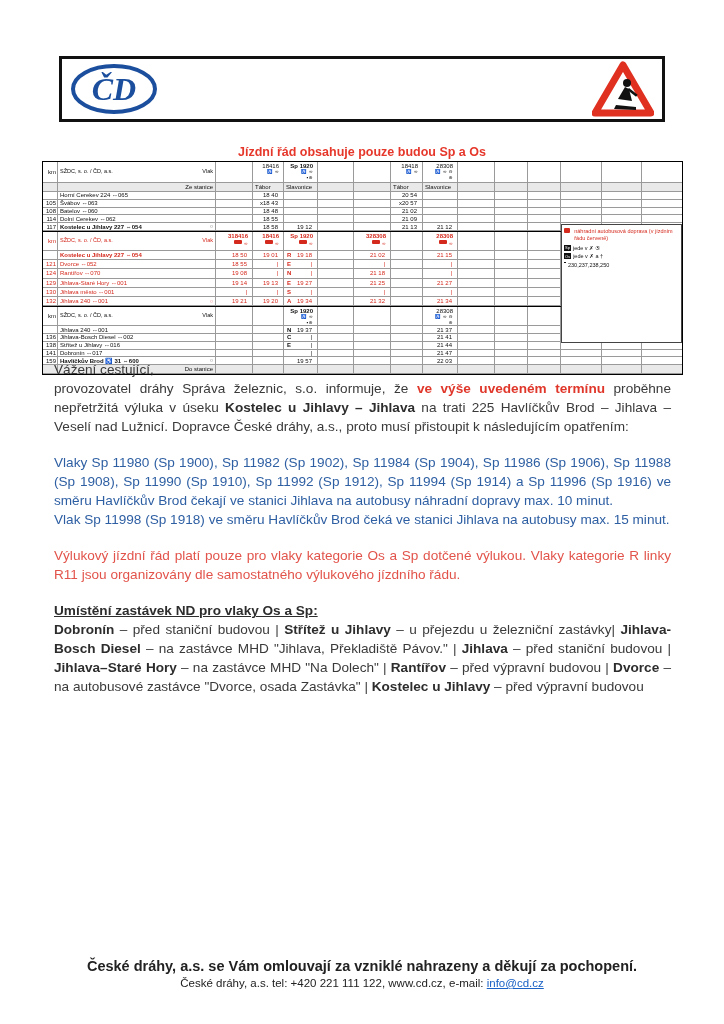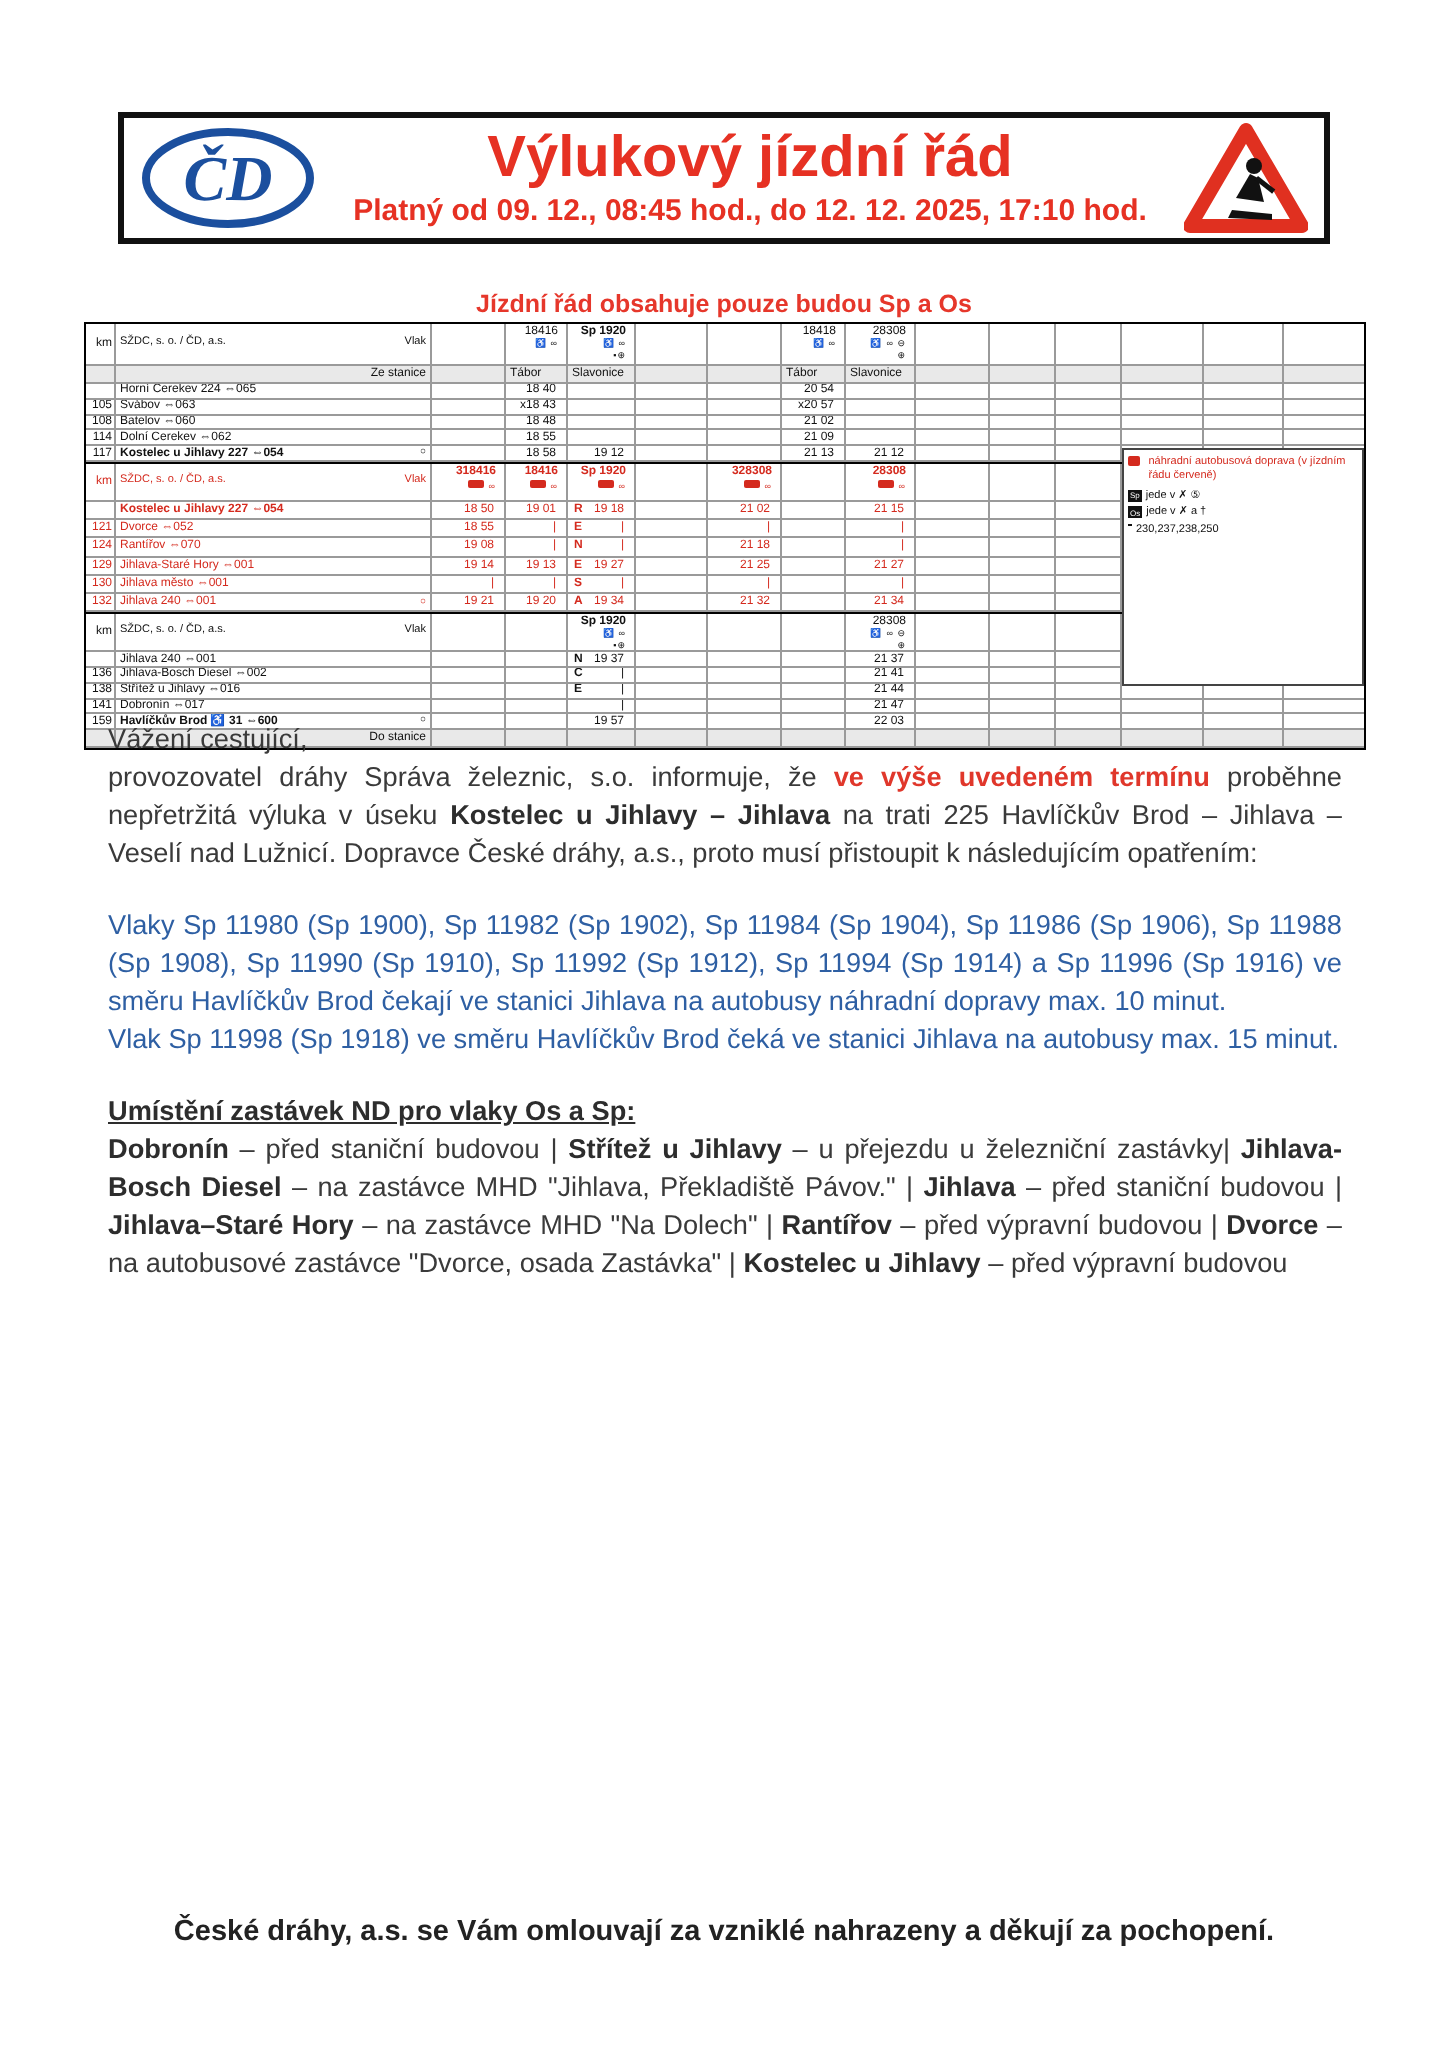--- a/index.html
+++ b/index.html
@@ -69,24 +69,20 @@
 </head>
 <body>
 
 <div class="page">
 
   <div class="hbox">
     <svg width="88" height="52" viewBox="0 0 88 52">
       <ellipse cx="44" cy="26" rx="41" ry="23" fill="none" stroke="#1b4f9e" stroke-width="4"></ellipse>
       <text x="44" y="37" text-anchor="middle" font-family="Liberation Serif, serif" font-size="32" font-weight="bold" font-style="italic" fill="#1b4f9e">ČD</text>
     </svg>
-    <div class="hmid">
-      <div class="htitle">Výlukový jízdní řád</div>
-      <div class="hsub">Platný od 09. 12., 08:45 hod., do 12. 12. 2025, 17:10 hod.</div>
-    </div>
     <svg width="62" height="56" viewBox="0 0 62 56">
       <polygon points="31,4 59,52 3,52" fill="#ffffff" stroke="#e03020" stroke-width="7" stroke-linejoin="round"></polygon>
       <circle cx="35" cy="22" r="4" fill="#111"></circle>
       <path d="M33 26 L26 38 L40 40 L37 28 Z" fill="#111"></path>
       <rect x="37" y="27" width="11" height="2.6" transform="rotate(38 37 27)" fill="#111"></rect>
       <path d="M24 44 L44 46 L44 49 L22 48 Z" fill="#111"></path>
     </svg>
   </div>
 
   <div class="rednote">Jízdní řád obsahuje pouze budou Sp a Os</div>
@@ -589,19 +585,23 @@
         <div class="legrow">
           <div class="badge"></div>
           <div class="">230,237,238,250</div>
         </div>
       </div>
     </div>
 
   <div id="paras">
       <p class="para"><span class="sg-plain">Vážení cestující,</span><br><span class="sg-plain">provozovatel dráhy Správa železnic, s.o. informuje, že </span><span class="sg-redbold">ve výše uvedeném termínu</span><span class="sg-plain"> proběhne nepřetržitá výluka v úseku </span><span class="sg-bold">Kostelec u Jihlavy – Jihlava</span><span class="sg-plain"> na trati 225 Havlíčkův Brod – Jihlava – Veselí nad Lužnicí. Dopravce České dráhy, a.s., proto musí přistoupit k následujícím opatřením:</span></p>
       <p class="para"><span class="sg-blue">Vlaky Sp 11980 (Sp 1900), Sp 11982 (Sp 1902), Sp 11984 (Sp 1904), Sp 11986 (Sp 1906), Sp 11988 (Sp 1908), Sp 11990 (Sp 1910), Sp 11992 (Sp 1912), Sp 11994 (Sp 1914) a Sp 11996 (Sp 1916) ve směru Havlíčkův Brod čekají ve stanici Jihlava na autobusy náhradní dopravy max. 10 minut.</span><br><span class="sg-blue">Vlak Sp 11998 (Sp 1918) ve směru Havlíčkův Brod čeká ve stanici Jihlava na autobusy max. 15 minut.</span></p>
+      <p class="para"><span class="sg-red">Výlukový jízdní řád platí pouze pro vlaky kategorie Os a Sp dotčené výlukou. Vlaky kategorie R linky R11 jsou organizovány dle samostatného výlukového jízdního řádu.</span></p>
       <p class="para"><span class="sg-heading">Umístění zastávek ND pro vlaky Os a Sp:</span><br><span class="sg-bold">Dobronín</span><span class="sg-plain"> – před staniční budovou | </span><span class="sg-bold">Střítež u Jihlavy</span><span class="sg-plain"> – u přejezdu u železniční zastávky| </span><span class="sg-bold">Jihlava-Bosch Diesel</span><span class="sg-plain"> – na zastávce MHD "Jihlava, Překladiště Pávov." | </span><span class="sg-bold">Jihlava</span><span class="sg-plain"> – před staniční budovou | </span><span class="sg-bold">Jihlava–Staré Hory</span><span class="sg-plain"> – na zastávce MHD "Na Dolech" | </span><span class="sg-bold">Rantířov</span><span class="sg-plain"> – před výpravní budovou | </span><span class="sg-bold">Dvorce</span><span class="sg-plain"> – na autobusové zastávce "Dvorce, osada Zastávka" | </span><span class="sg-bold">Kostelec u Jihlavy</span><span class="sg-plain"> – před výpravní budovou</span></p>
     </div>
 
   <div class="footer">
     <div class="f1">České dráhy, a.s. se Vám omlouvají za vzniklé nahrazeny a děkují za pochopení.</div>
+    <div class="f2">
+      <span>České dráhy, a.s. tel: +420 221 111 122, www.cd.cz, e-mail: </span><span class="femail">info@cd.cz</span>
+    </div>
   </div>
 </div>
 
 </body></html>

